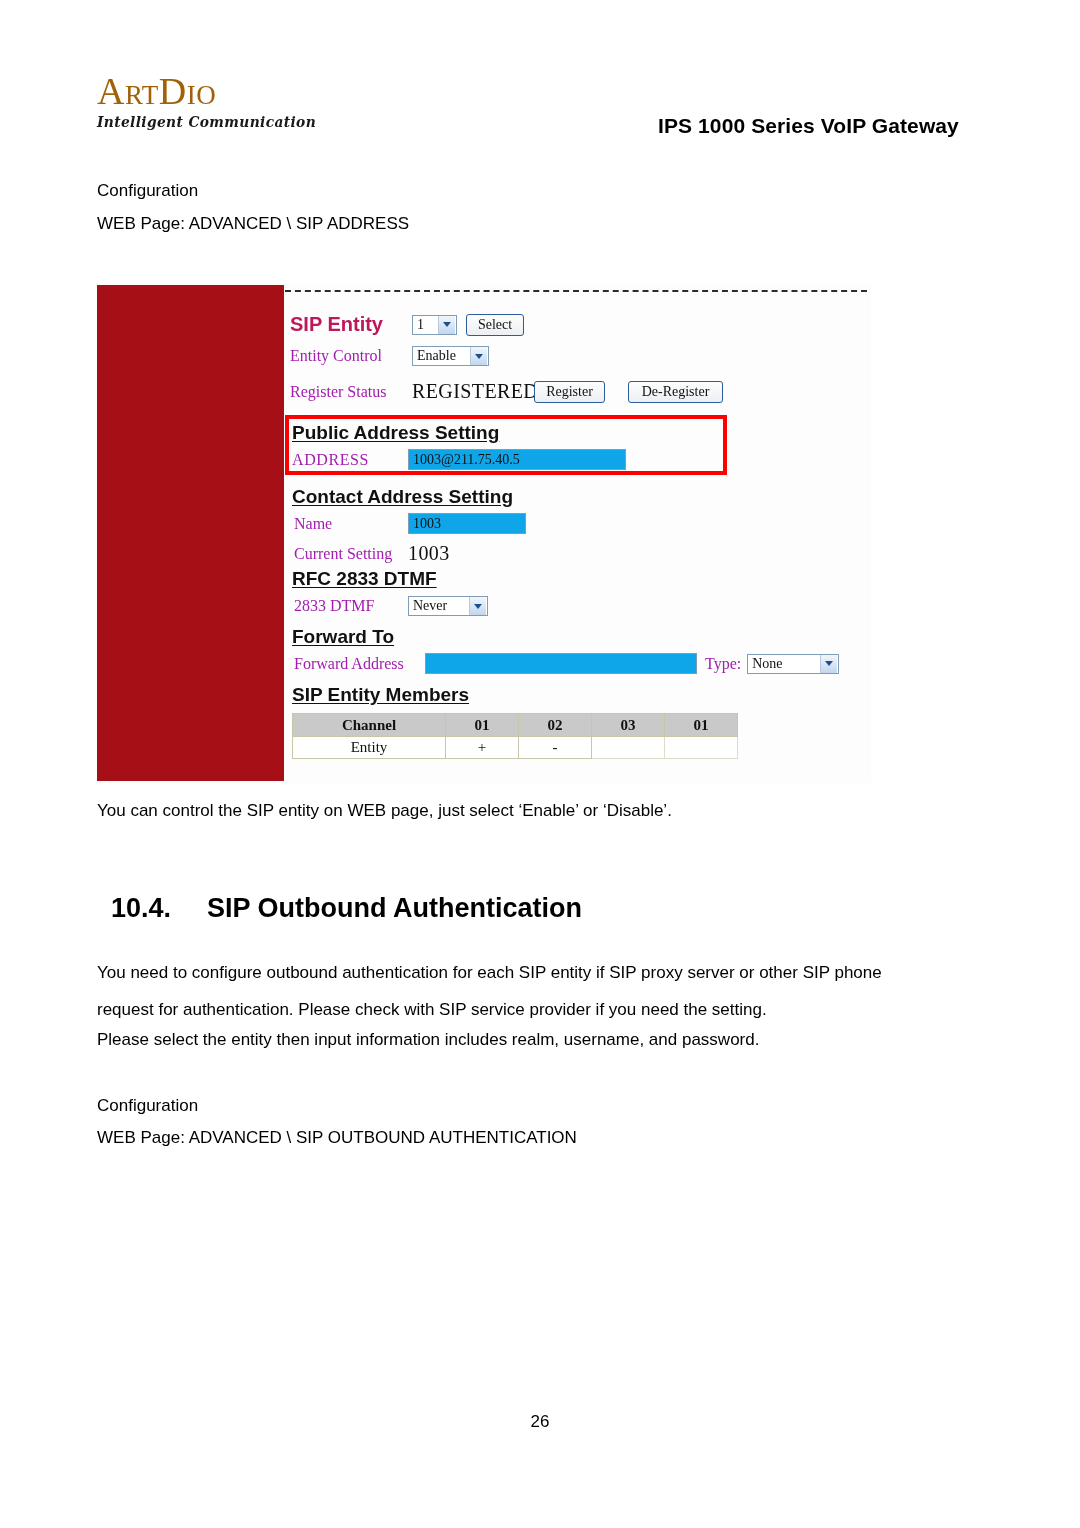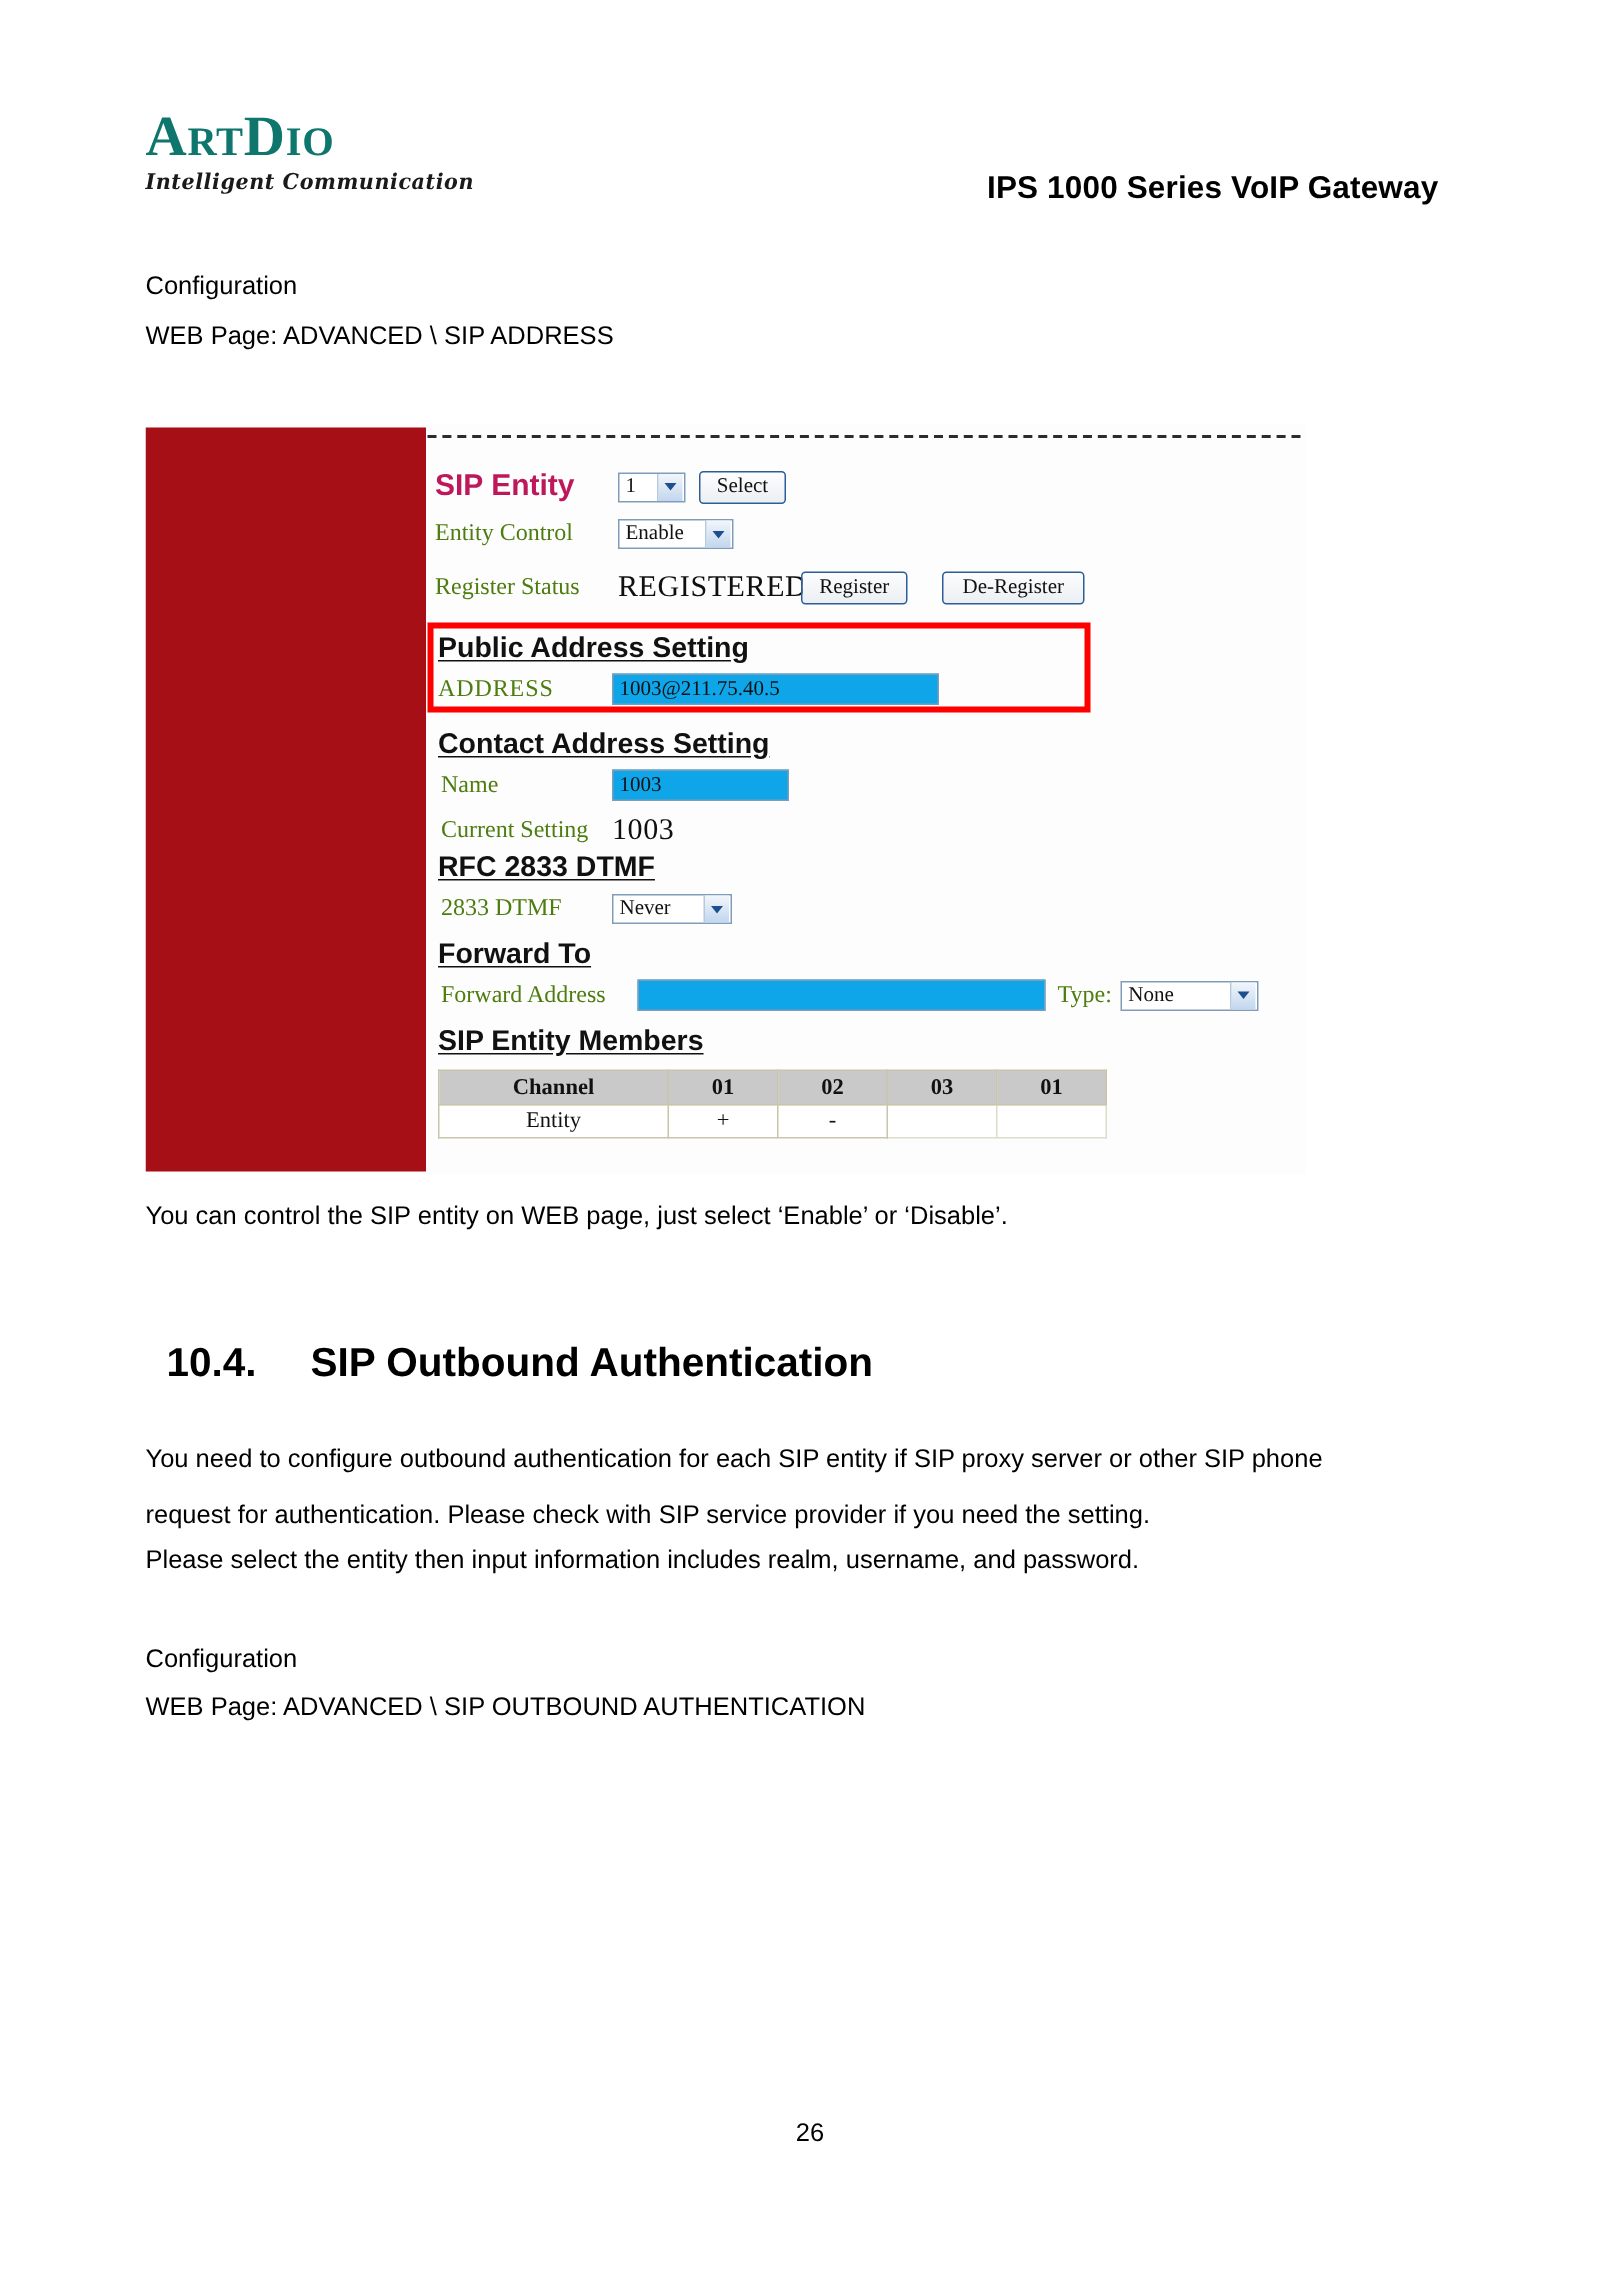--- a/index.html
+++ b/index.html
@@ -24,24 +24,24 @@
     height: 160px;
   }
   .logo-block {
     position: absolute;
     left: 97px;
     top: 72px;
     width: 200px;
   }
   .logo-word {
     font-family: "Liberation Serif", serif;
-    font-weight: bold;
+    font-weight: normal;
     letter-spacing: 0.5px;
     line-height: 1;
-    color: #0f766e;
+    color: #a16207;
     white-space: nowrap;
   }
   .logo-word .big { font-size: 38px; }
   .logo-word .smallcap { font-size: 27px; }
   .logo-tagline {
     margin-top: 3px;
     font-family: "DejaVu Serif", serif;
     font-style: italic;
     font-weight: bold;
     font-size: 14.5px;
@@ -111,21 +111,21 @@
 
   .row {
     position: absolute;
     display: flex;
     align-items: center;
     white-space: nowrap;
   }
   .lbl-serif {
     font-family: "Liberation Serif", serif;
     font-size: 16px;
-    color: #4d7c0f;
+    color: #a21caf;
   }
   .lbl-big {
     font-family: "Liberation Sans", sans-serif;
     font-weight: bold;
     font-size: 20px;
     color: #be185d;
   }
   .grp-head {
     position: absolute;
     font-family: "Liberation Sans", sans-serif;

